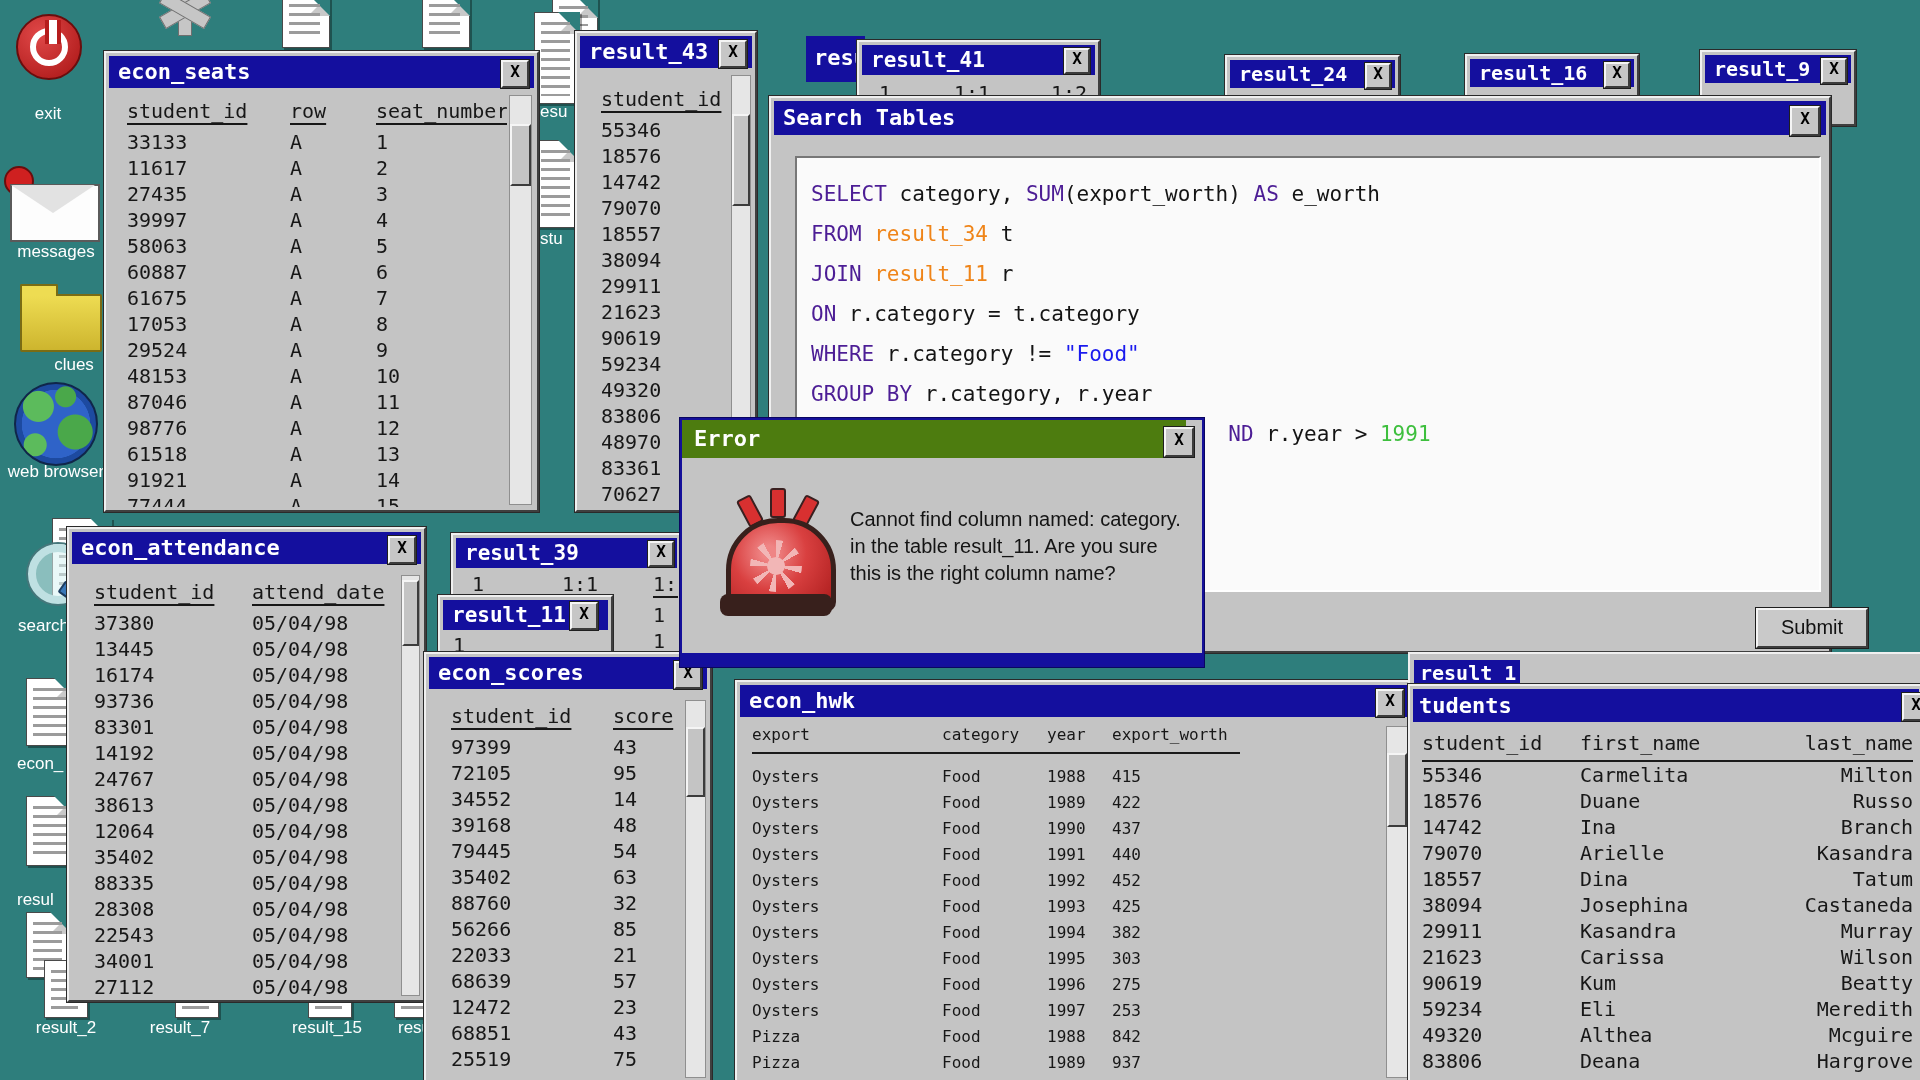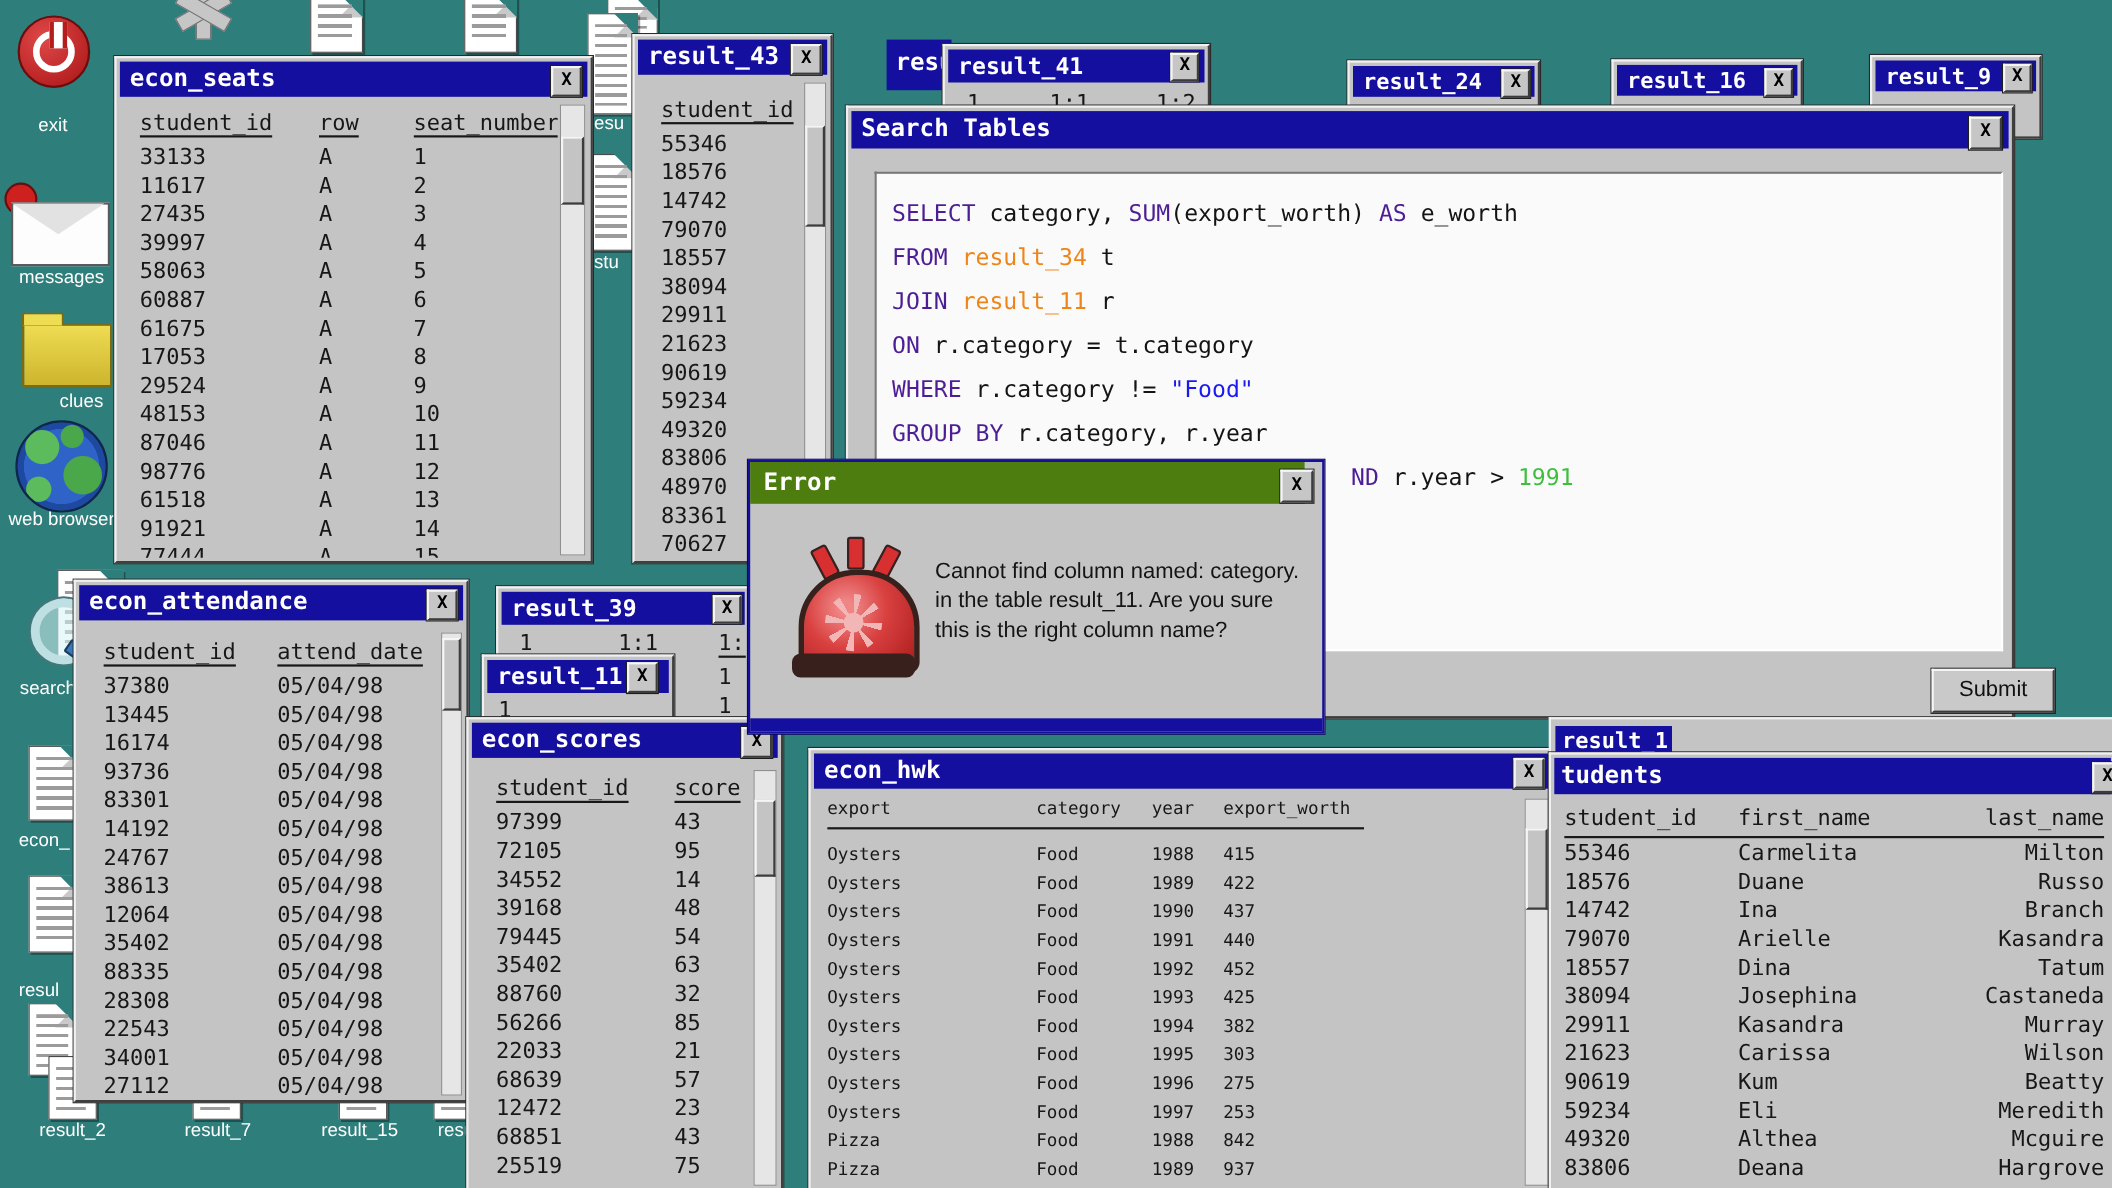--- a/index.html
+++ b/index.html
@@ -129,21 +129,21 @@
   <div class="doc" style="left:26px;top:796px;width:48px;height:68px"></div>
   <div class="ilabel" style="left:17px;top:890px">resul</div>
 
   <div class="doc" style="left:26px;top:912px;width:44px;height:64px"></div>
 
   <div class="doc" style="left:44px;top:960px;width:42px;height:56px"></div>
   <div class="doc" style="left:175px;top:960px;width:42px;height:56px"></div>
   <div class="doc" style="left:308px;top:960px;width:42px;height:56px"></div>
   <div class="doc" style="left:394px;top:960px;width:42px;height:56px"></div>
   <div class="ilabel ctr" style="left:14px;top:1018px;width:104px">result_2</div>
-  <div class="ilabel ctr" style="left:146px;top:1018px;width:104px">result_7</div>
+  <div class="ilabel ctr" style="left:128px;top:1018px;width:104px">result_7</div>
   <div class="ilabel ctr" style="left:272px;top:1018px;width:110px">result_15</div>
   <div class="ilabel" style="left:398px;top:1018px">result_</div>
 
   <div style="position:absolute;left:152px;top:-16px;width:64px;height:56px">
     <div class="starbar"></div>
     <div class="starbar" style="transform:rotate(60deg)"></div>
     <div class="starbar" style="transform:rotate(120deg)"></div>
   </div>
   <div class="doc" style="left:282px;top:-6px;width:46px;height:52px"></div>
   <div class="doc" style="left:422px;top:-6px;width:46px;height:52px"></div>

